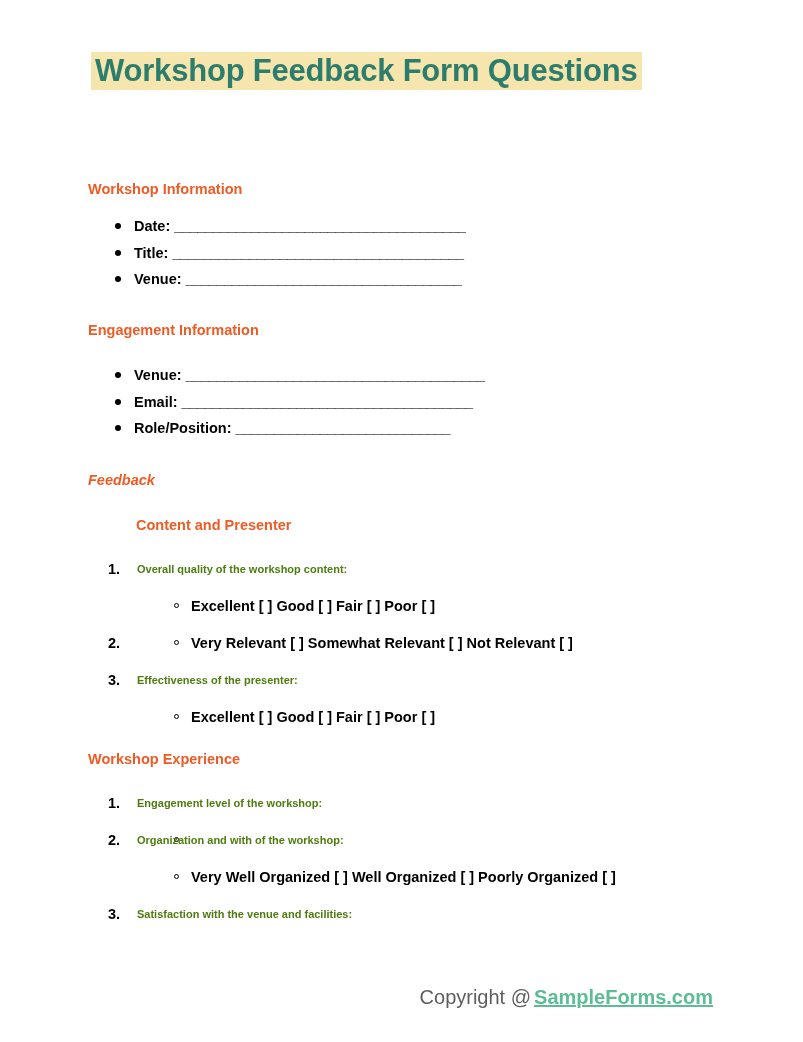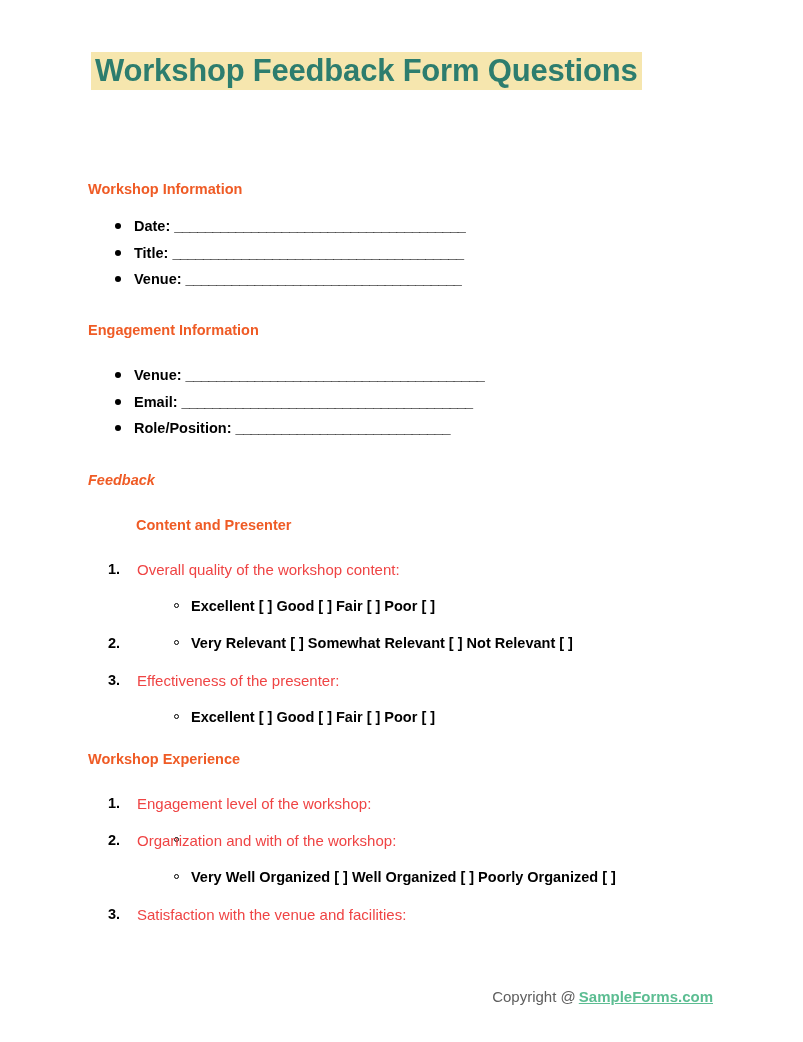--- a/index.html
+++ b/index.html
@@ -100,24 +100,24 @@
   .nlist > li .num {
     position: absolute;
     left: 0;
     top: 0;
     font-size: 14.5px;
     font-weight: bold;
     line-height: 29px;
     color: #000;
   }
   .q-text {
-    font-size: 15px;
-    font-weight: normal;
+    font-size: 11px;
+    font-weight: bold;
     line-height: 29px;
-    color: #ef4444;
+    color: #4d7c0f;
     white-space: nowrap;
   }
   .sublist {
     margin: 8px;
     padding: 0;
     list-style: none;
   }
   .sublist li {
     position: relative;
     padding-left: 46px;
@@ -141,21 +141,21 @@
 
   
   .footer {
     position: absolute;
     left: 0;
     top: 987px;
     width: 803px;
     text-align: right;
     padding-right: 90px;
     box-sizing: border-box;
-    font-size: 15px;
+    font-size: 20px;
     color: #5e5e5e;
     line-height: 20px;
   }
   .footer .brand {
     color: #5cbd92;
     font-weight: bold;
     text-decoration: underline;
     margin-left: 3px;
   }
 </style>

